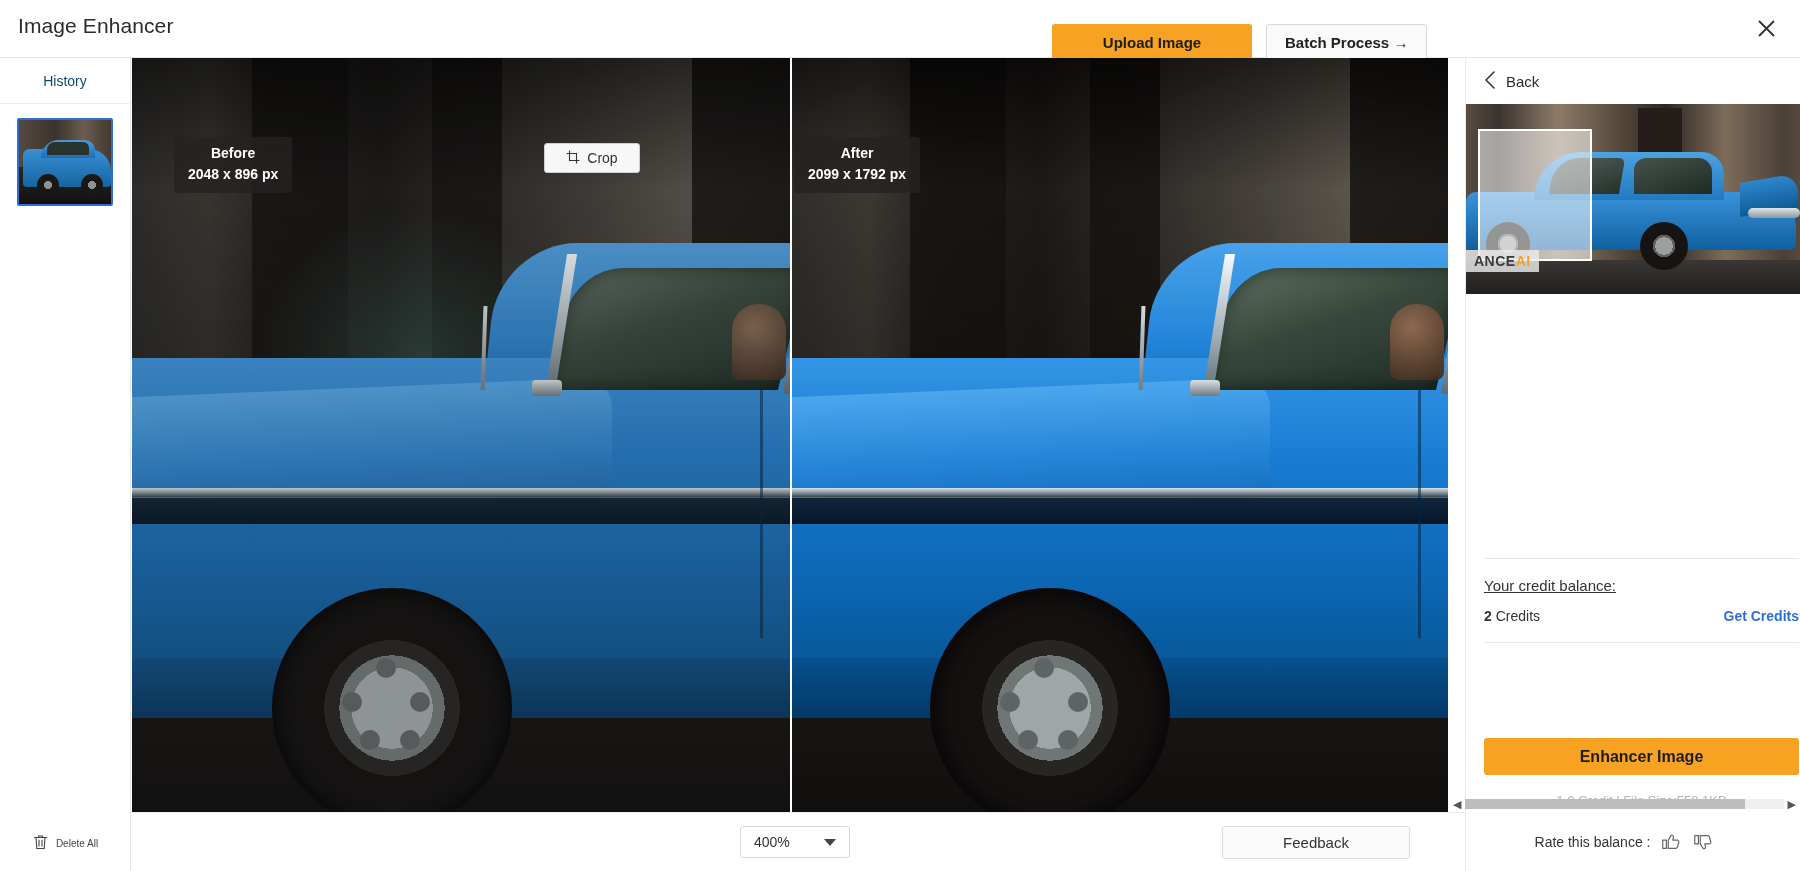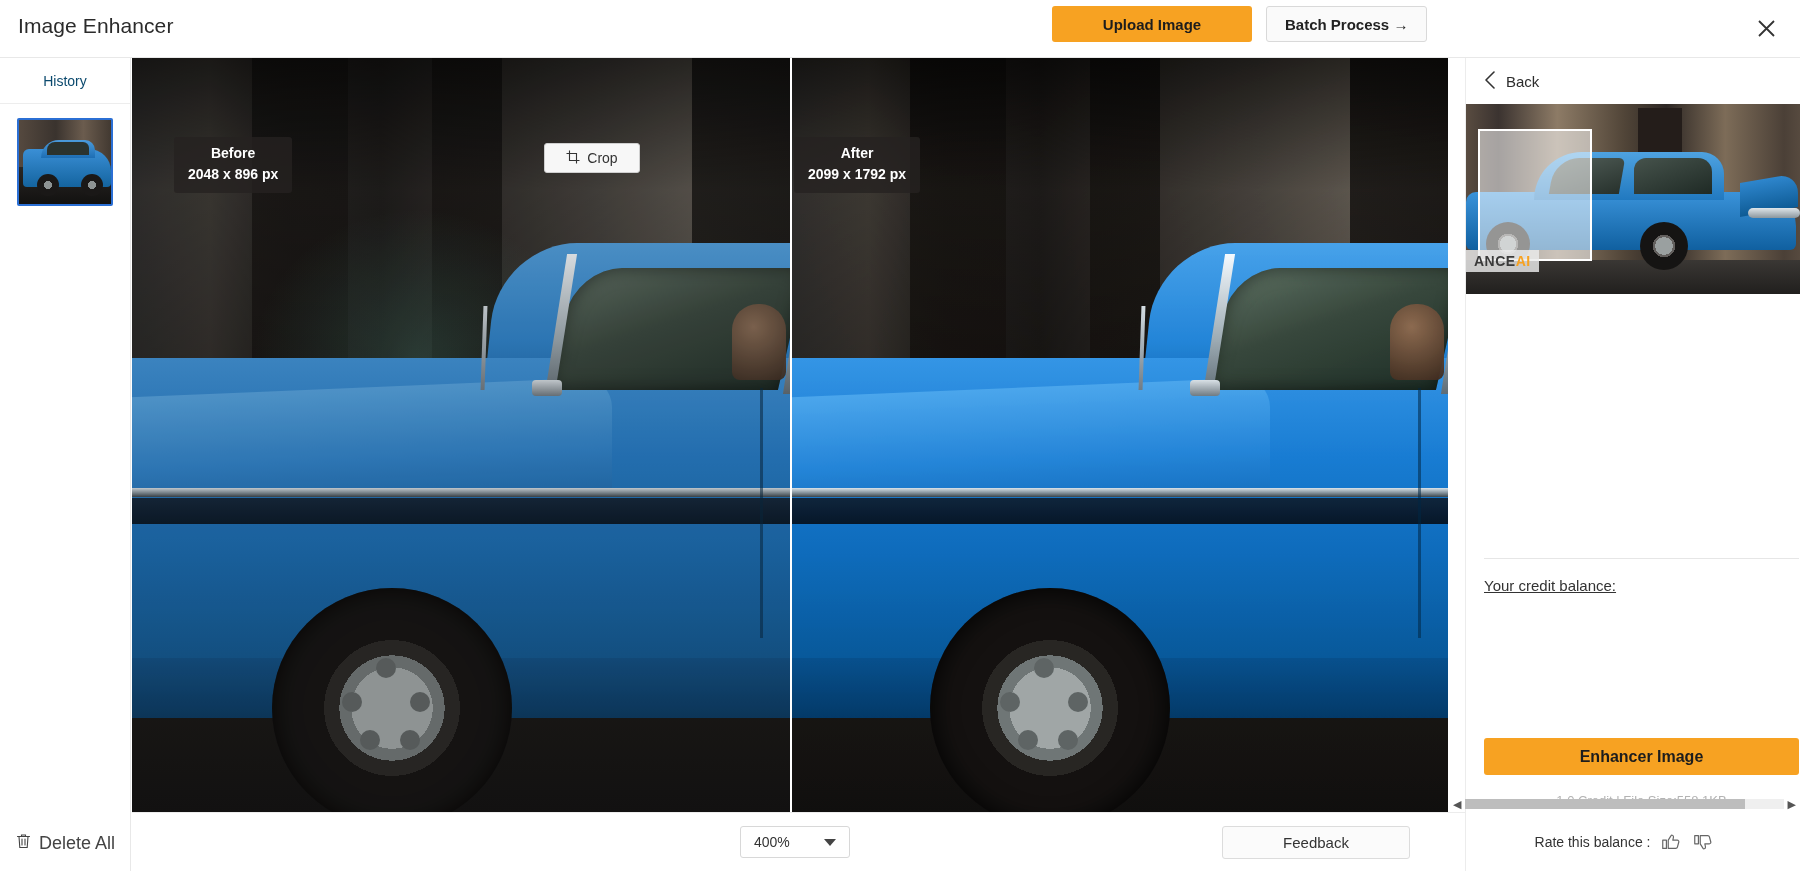--- a/index.html
+++ b/index.html
@@ -15,21 +15,21 @@
   .topbar {
     position: absolute; left:0; top:0; width:1800px; height:58px;
     background:#fff; border-bottom:1px solid #e8e8e8;
     display:flex; align-items:center;
   }
   .app-title {
     position:absolute; left:18px; top:14px;
     font-size:21px; color:#2b2b2b; font-weight:400; letter-spacing:.1px;
   }
   .topbar-actions {
-    position:absolute; left:1052px; top:6px;
+    position:absolute; left:1052px; top:24px;
     display:flex; gap:14px; align-items:center;
   }
   .btn-upload {
     width:200px; height:36px; background:#f7a222; border:none; border-radius:3px;
     color:#1d1d1d; font-size:15px; font-weight:bold; cursor:pointer;
     font-family:"Liberation Sans", sans-serif;
   }
   .btn-batch {
     height:36px; padding:0 18px; background:#fafafa; border:1px solid #d9d9d9;
     border-radius:3px; color:#222; font-size:15px; font-weight:bold; cursor:pointer;
@@ -51,21 +51,21 @@
     border-bottom:1px solid #ededed; font-size:14px; color:#0c4a6e;
   }
   .history-list { padding:14px 0 0 0; display:flex; flex-direction:column; align-items:center; gap:10px;}
   .thumb {
     width:96px; height:88px; border:2px solid #2b6fd4; border-radius:2px;
     overflow:hidden; cursor:pointer; position:relative; background:#222;
   }
   .delete-all {
     position:absolute; left:0; bottom:0; width:131px; height:56px;
     display:flex; align-items:center; justify-content:center; gap:8px;
-    font-size:18px; color:#444; cursor:pointer;
+    font-size:10px; color:#444; cursor:pointer;
   }
 
   
   .compare {
     position:absolute; left:132px; top:58px; width:1316px; height:754px;
     overflow:hidden; background:#11161c;
   }
   .pane { position:absolute; top:0; height:754px; overflow:hidden; }
   .pane-before { left:0; width:658px; }
   .pane-after  { left:660px; width:656px; }
@@ -444,20 +444,27 @@
         <div style="position:absolute;left:192px;top:126px;width:48px;height:48px;border-radius:50%;background:radial-gradient(circle,#9aa0a0 0 26%,#625f5d 26% 33%,#151413 33%);"></div>
       </div>
       <div class="nav-rect"></div>
       <div class="watermark">
         <span>ANCE</span><span class="ai">AI</span>
       </div>
     </div>
 
     <div class="credit-block">
       <div class="credit-title">Your credit balance:</div>
+      <div class="credit-row">
+        <div class="credit-count">
+          <b>2</b>
+          <span>Credits</span>
+        </div>
+        <div class="get-credits">Get Credits</div>
+      </div>
     </div>
 
     <button class="download-btn">Enhancer Image</button>
     <div class="file-meta">1.0 Credit | File Size:558.1KB</div>
   </div>
 
   <div class="hscroll">
     <span class="arrow">◀</span>
     <div class="track">
       <div class="thumb-bar"></div>

